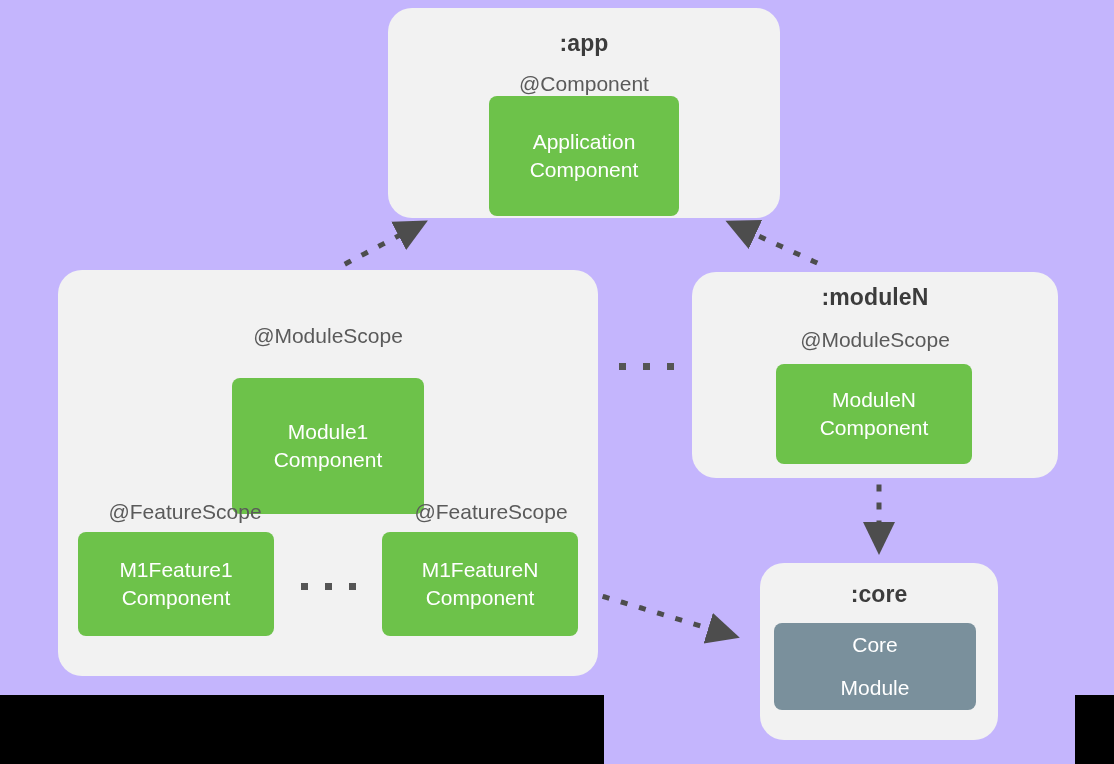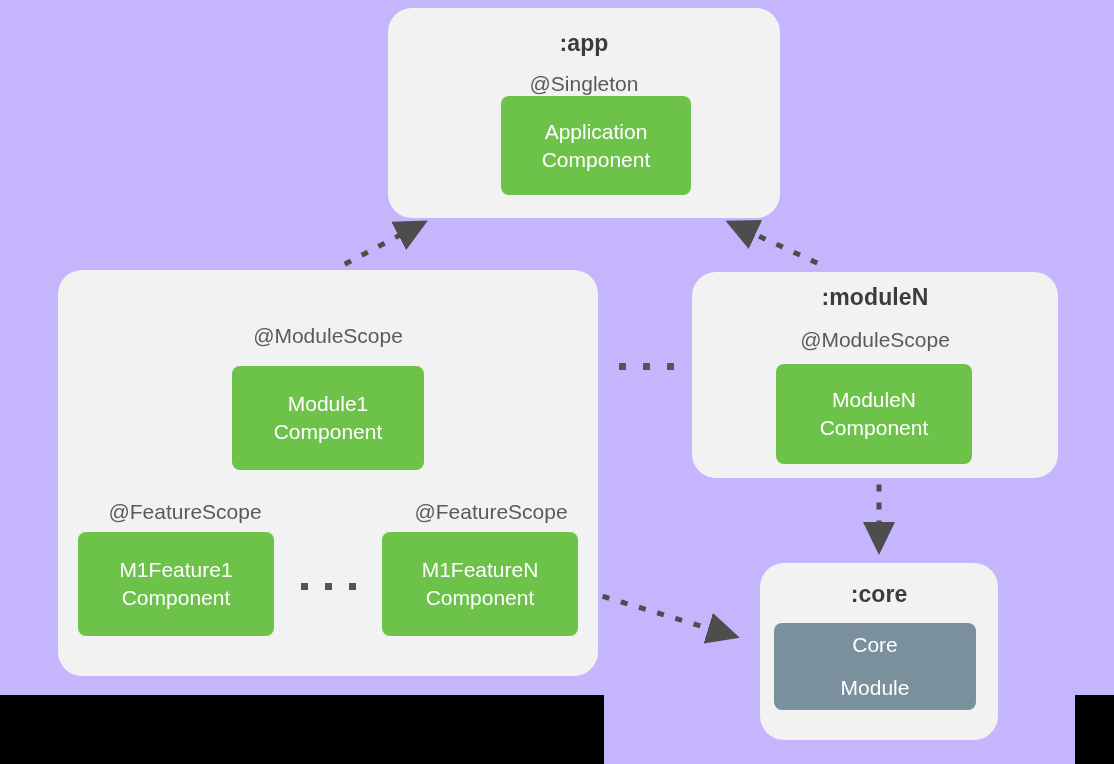--- a/index.html
+++ b/index.html
@@ -113,30 +113,30 @@
       <path d="M879,487 L879,528" stroke="#4d4d4d" stroke-width="5" stroke-linecap="square" stroke-dasharray="2 16" fill="none" marker-end="url(#arrowhead)"></path>
     </g>
 
     <g>
       <path d="M605,597 L714,630" stroke="#4d4d4d" stroke-width="5" stroke-linecap="square" stroke-dasharray="2 17" fill="none" marker-end="url(#arrowhead)"></path>
     </g>
   </svg>
 
   <div class="module-card" style="left:388px; top:8px; width:392px; height:210px;">
     <div class="module-title" style="top:22px;">:app</div>
-    <div class="scope-label" style="left:0; right:0; top:64px;">@Singleton</div>
-    <div class="comp-box green" style="left:113px; top:88px; width:190px; height:99px;">
+    <div class="scope-label" style="left:0; right:0; top:64px;">@Component</div>
+    <div class="comp-box green" style="left:101px; top:88px; width:190px; height:120px;">
       <span class="comp-line">Application</span>
       <span class="comp-line">Component</span>
     </div>
   </div>
 
   <div class="module-card" style="left:58px; top:270px; width:540px; height:406px;">
     <div class="scope-label" style="left:0; right:0; top:54px;">@ModuleScope</div>
-    <div class="comp-box green" style="left:174px; top:96px; width:192px; height:104px;">
+    <div class="comp-box green" style="left:174px; top:108px; width:192px; height:136px;">
       <span class="comp-line">Module1</span>
       <span class="comp-line">Component</span>
     </div>
 
     <div class="scope-label" style="left:20px; top:230px; width:214px;">@FeatureScope</div>
     <div class="comp-box green" style="left:20px; top:262px; width:196px; height:104px;">
       <span class="comp-line">M1Feature1</span>
       <span class="comp-line">Component</span>
     </div>
 

